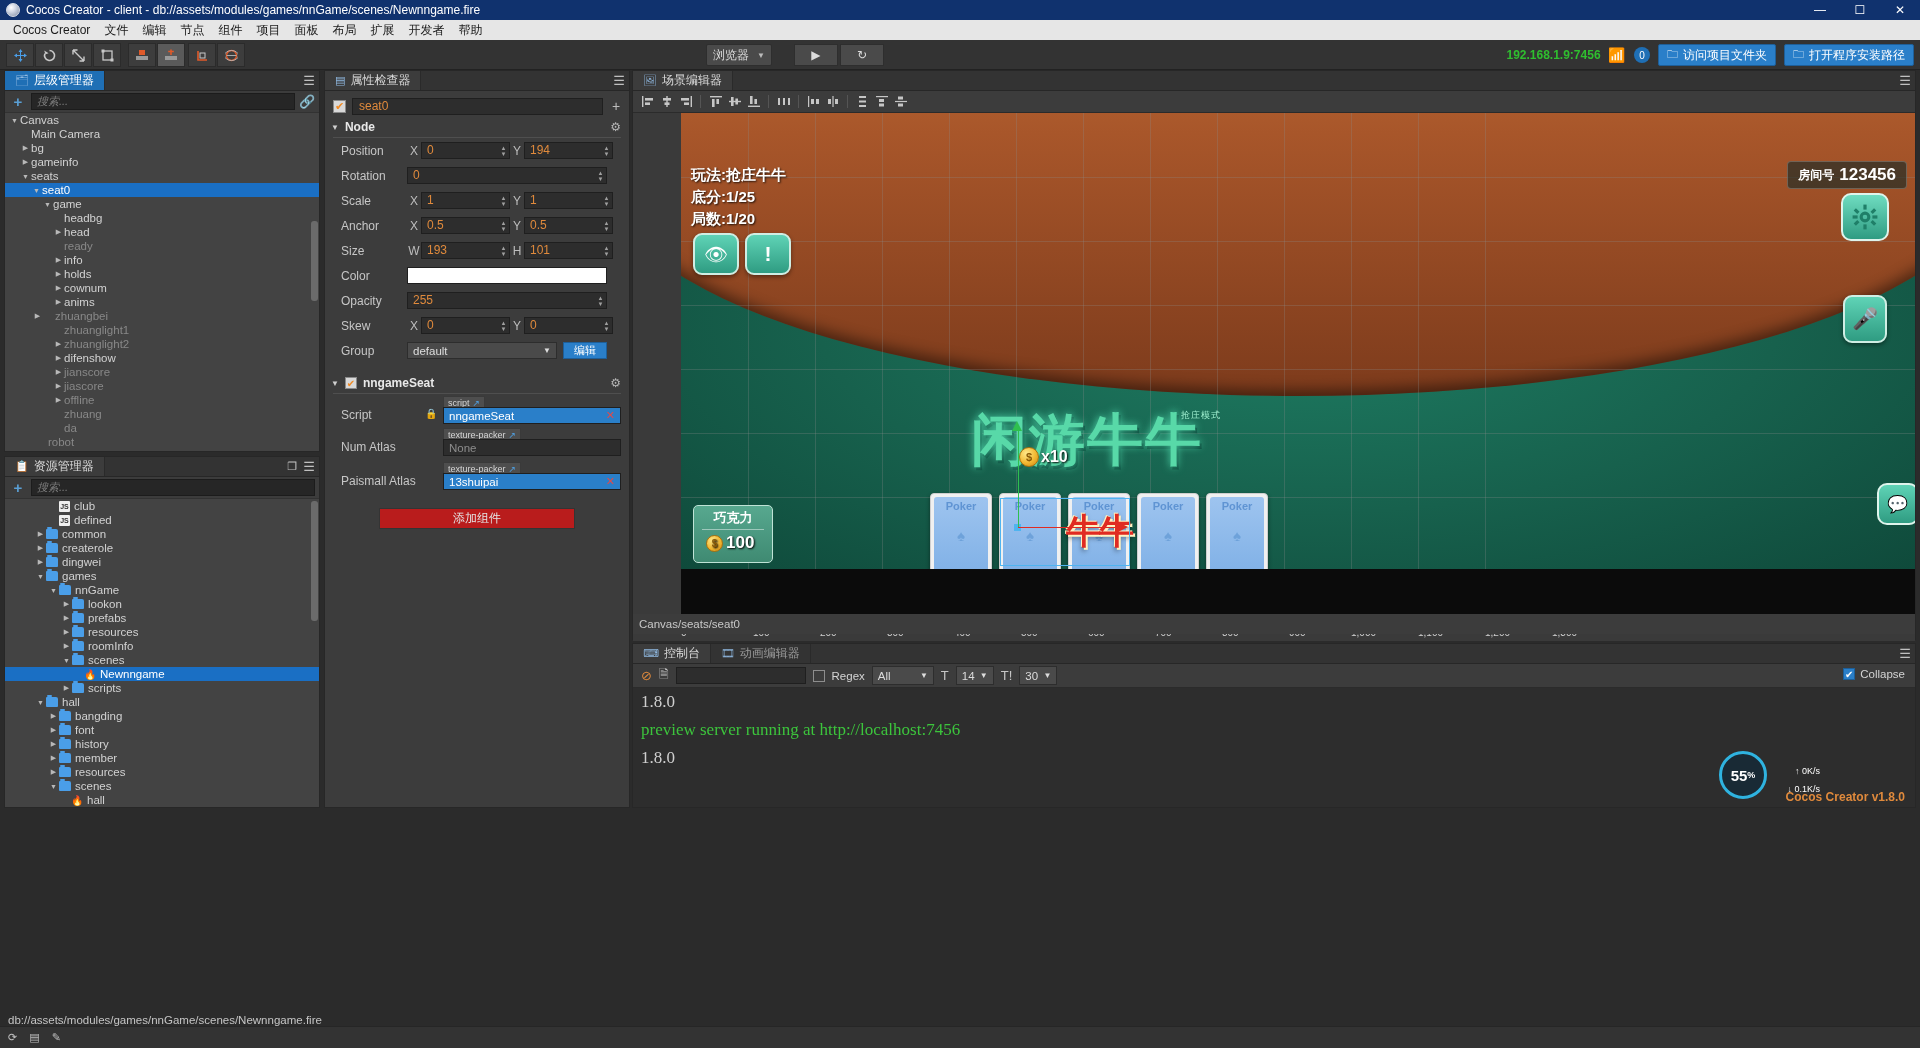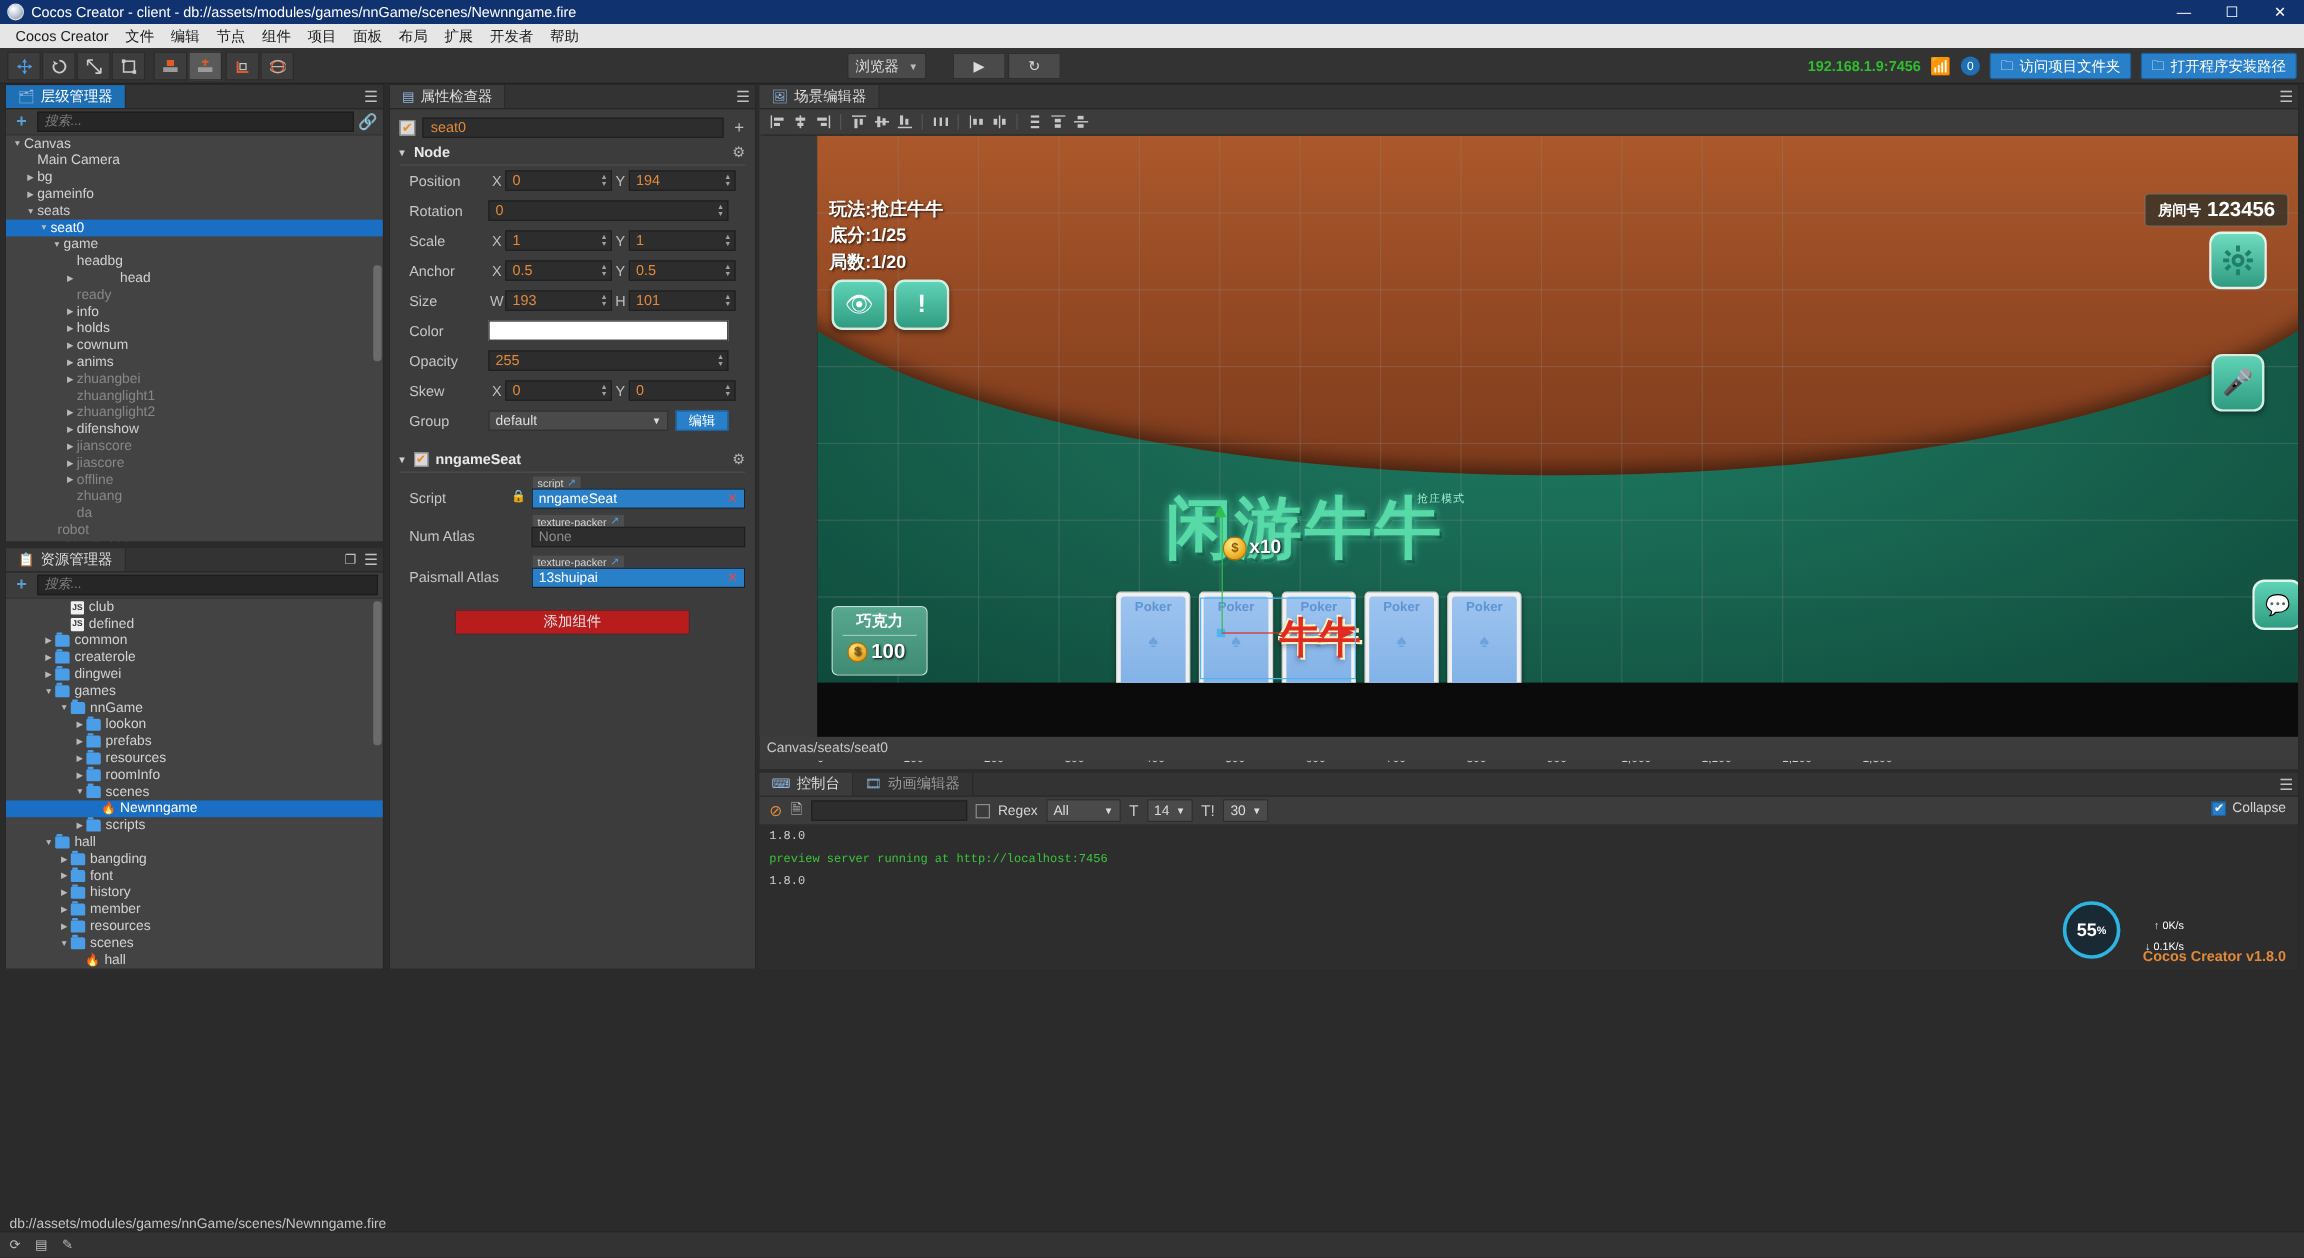--- a/index.html
+++ b/index.html
@@ -296,21 +296,21 @@
   .cbtn-ico { color:#e08a3c; font-size:13px; }
   .cbtn-ico2 { color:#c6c6c6; font-size:12px; }
   .cfilter { width:130px; height:17px; background:#2d2d2d; border:1px solid #1f1f1f; }
   .cchk { width:12px;height:12px;background:#3c3c3c;border:1px solid #8d8d8d; }
   .clabel { color:#d4d4d4; font-size:11.5px; }
   .cdd { height:19px; min-width:58px; background:#4a4a4a; border:1px solid #2d2d2d;
     color:#dcdcdc; font-size:11.5px; display:flex;align-items:center;justify-content:space-between;
     padding:0 5px;}
   .cdd.small{ min-width:38px;}
   .cons-body { background:#2d2d2d; overflow:hidden; position:relative; }
-  .logline { font-family:Liberation Mono, monospace; font-size:10px;
+  .logline { font-family:Liberation Serif, serif; font-size:17px;
     padding:4px 0 4px 8px; }
   .logline.info { color:#cfcfcf; }
   .logline.ok { color:#3cc43c; }
   .collapse-wrap { position:absolute; right:10px; top:4px; display:flex; align-items:center; gap:5px;}
   .collapse-chk { width:12px;height:12px;background:#2a7fc9;border:1px solid #1d5f99;
     display:flex;align-items:center;justify-content:center;color:#fff;font-size:10px;}
 
   
   .statusbar { position:absolute; left:0; bottom:0; width:1920px; height:22px;
     background:#333333; border-top:1px solid #262626; display:flex; align-items:center;
@@ -480,21 +480,21 @@
           <span>seat0</span>
         </div>
         <div class="trow" style="padding-left: 37px;">
           <span class="tw">▼</span>
           <span>game</span>
         </div>
         <div class="trow" style="padding-left: 48px;">
           <span class="tw none"></span>
           <span>headbg</span>
         </div>
-        <div class="trow" style="padding-left: 48px; gap: 36px;">
+        <div class="trow" style="padding-left: 48px;">
           <span class="tw">▶</span>
           <span>head</span>
         </div>
         <div class="trow dim" style="padding-left: 48px;">
           <span class="tw none"></span>
           <span>ready</span>
         </div>
         <div class="trow" style="padding-left: 48px;">
           <span class="tw">▶</span>
           <span>info</span>
@@ -504,21 +504,21 @@
           <span>holds</span>
         </div>
         <div class="trow" style="padding-left: 48px;">
           <span class="tw">▶</span>
           <span>cownum</span>
         </div>
         <div class="trow" style="padding-left: 48px;">
           <span class="tw">▶</span>
           <span>anims</span>
         </div>
-        <div class="trow dim" style="padding-left: 48px;">
+        <div class="trow dim" style="padding-left: 27px; gap: 12px;">
           <span class="tw">▶</span>
           <span>zhuangbei</span>
         </div>
         <div class="trow dim" style="padding-left: 48px;">
           <span class="tw none"></span>
           <span>zhuanglight1</span>
         </div>
         <div class="trow dim" style="padding-left: 48px;">
           <span class="tw">▶</span>
           <span>zhuanglight2</span>

